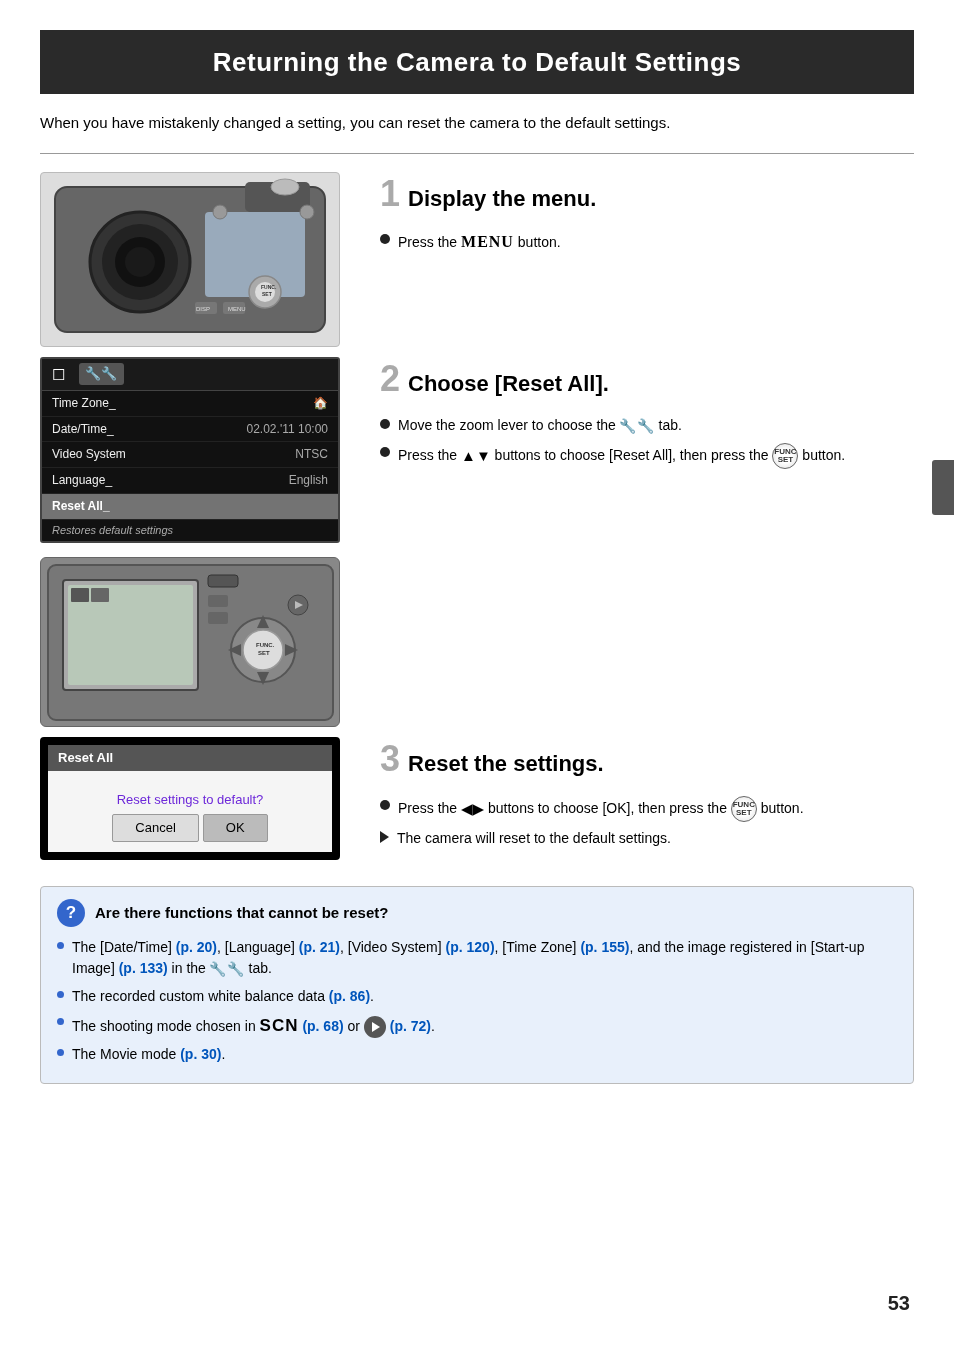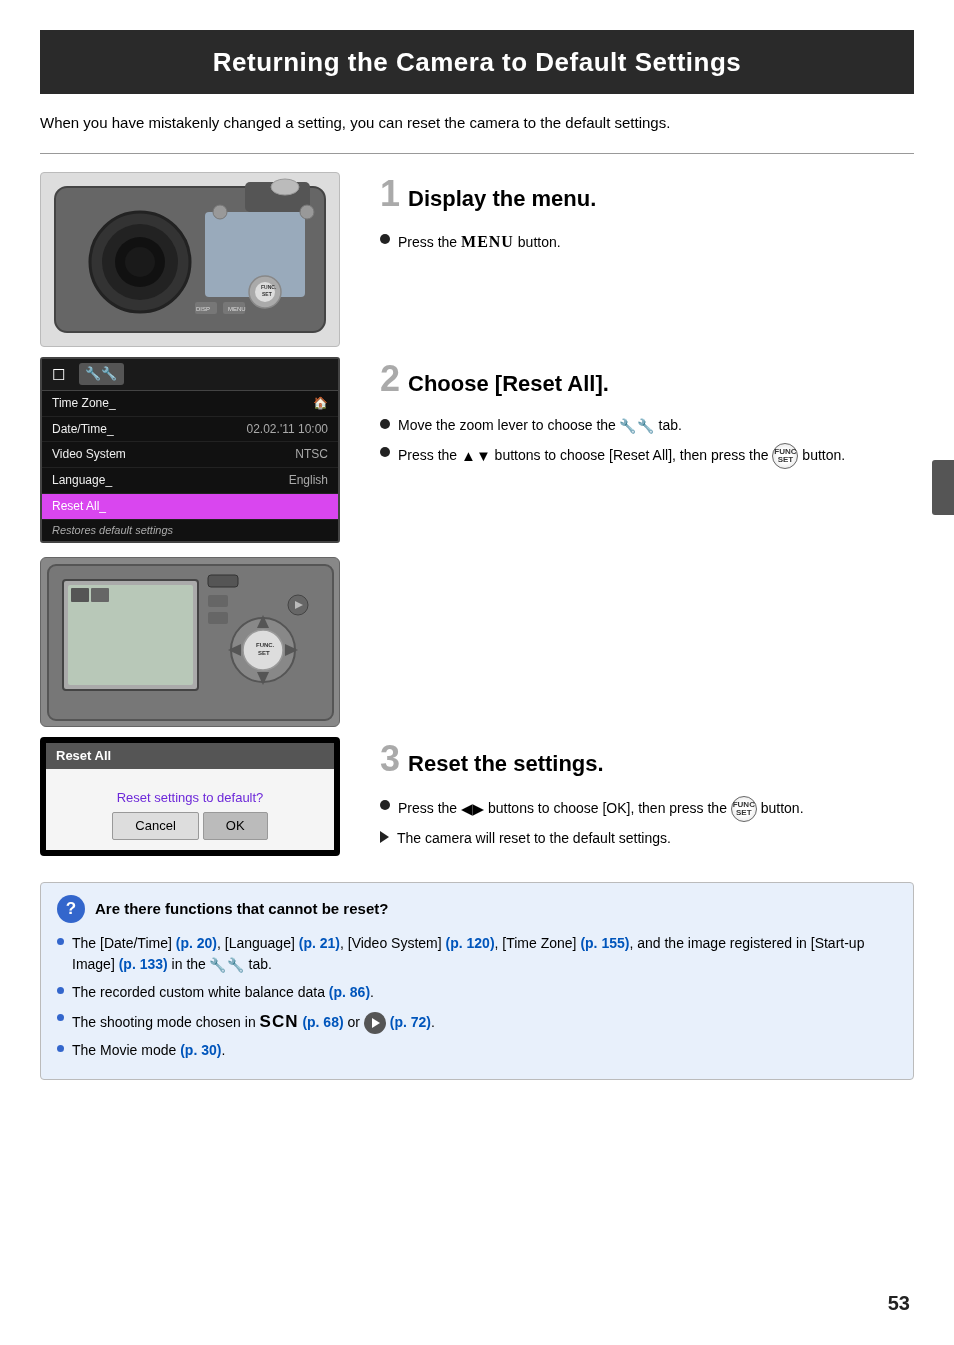--- a/index.html
+++ b/index.html
@@ -163,22 +163,23 @@
     .screen-menu-row {
       display: flex;
       justify-content: space-between;
       padding: 4px 10px;
       color: #eee;
       font-size: 12px;
       border-bottom: 1px solid #222;
     }
 
     .screen-menu-row.selected {
-      background: #d946ef;
+      background: #737373;
       color: #fff;
+      font-weight: bold;
     }
 
     .screen-menu-row .row-value {
       color: #aaa;
     }
 
     .screen-menu-row.selected .row-value {
       color: #fff;
     }
 
@@ -201,21 +202,21 @@
       justify-content: center;
       position: relative;
       overflow: hidden;
       margin-top: 8px;
     }
 
     
     .dialog-image {
       width: 300px;
       background: #e8e8e8;
-      border: 6px solid #000000;
+      border: 8px solid #000000;
       border-radius: 4px;
       overflow: hidden;
       font-size: 13px;
     }
 
     .dialog-title-bar {
       background: #555;
       color: #fff;
       padding: 4px 10px;
       font-size: 13px;

